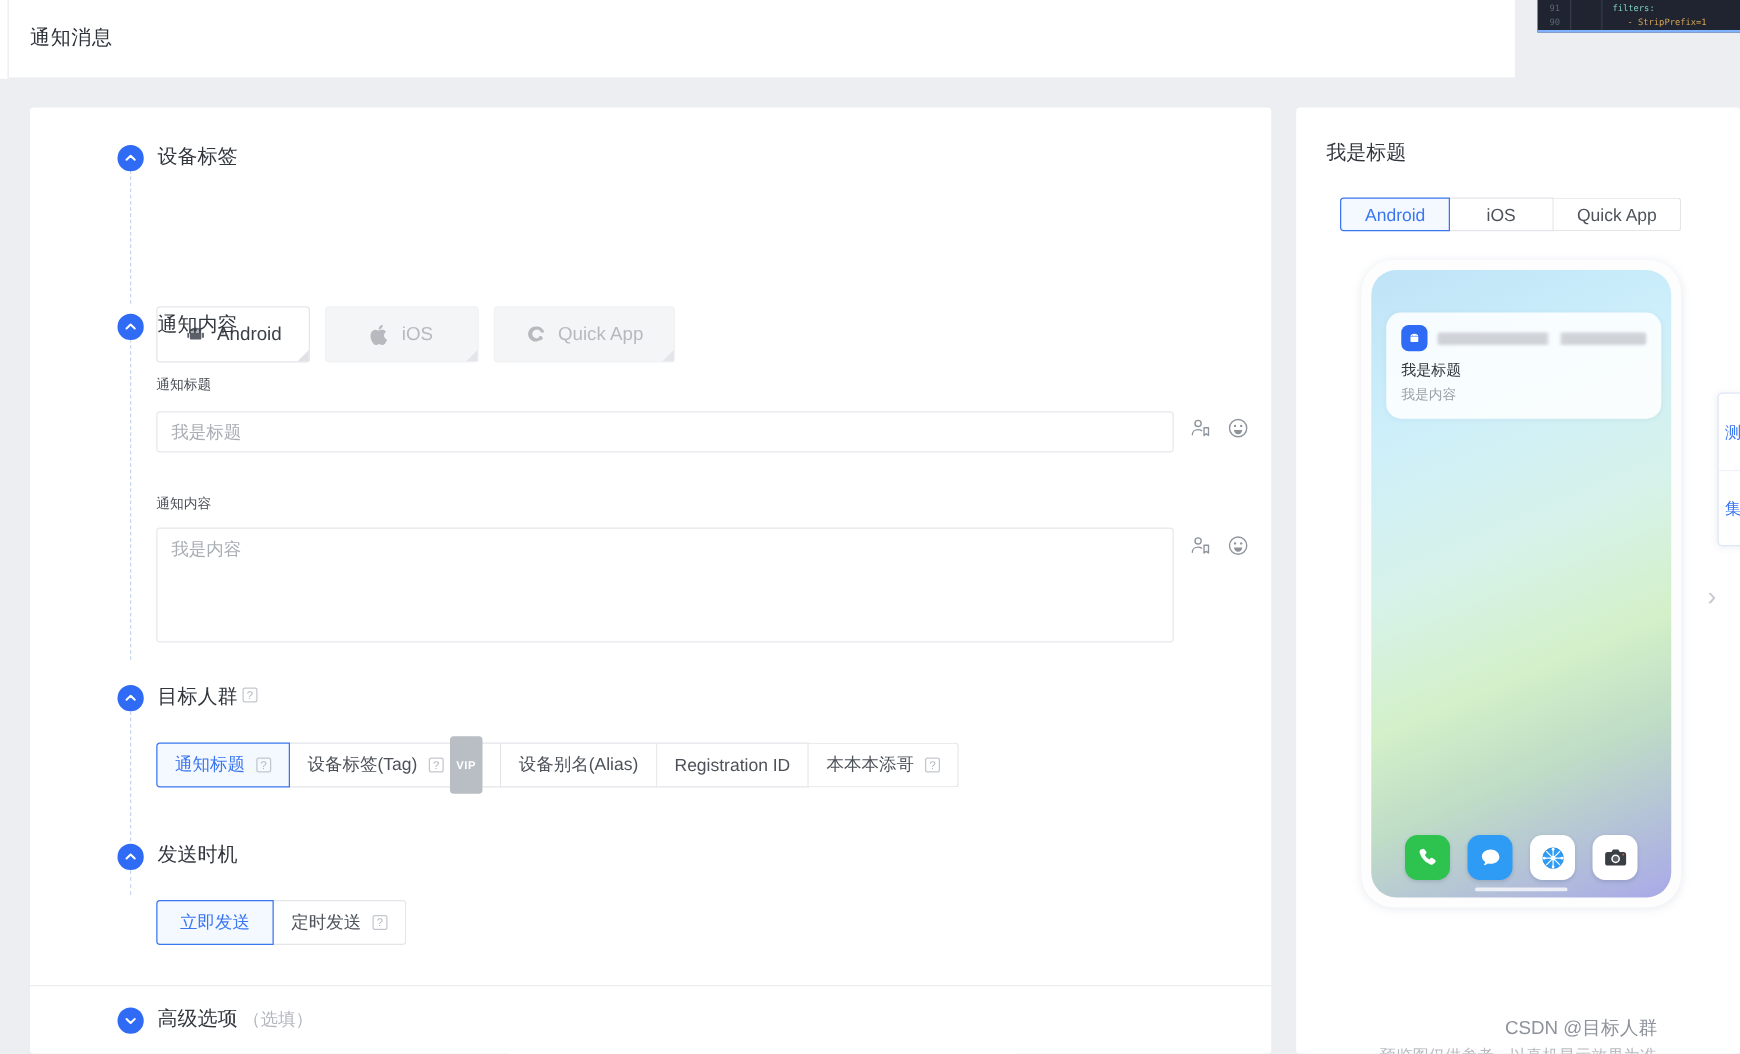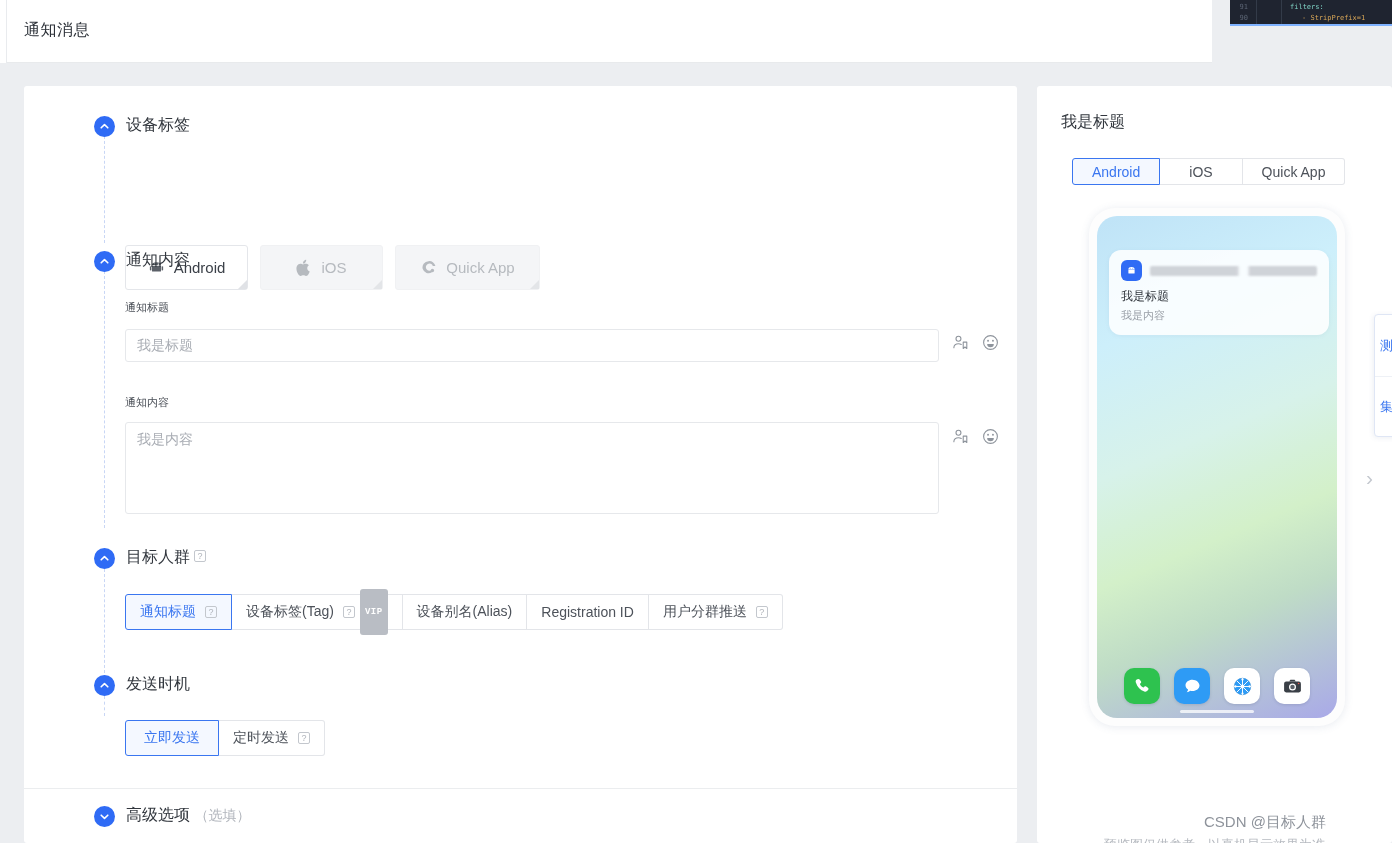--- a/index.html
+++ b/index.html
@@ -100,21 +100,21 @@
     display: flex; align-items: center; justify-content: center; gap: 5px;
     font-size: 14px; color: #4d525a; background: #fff; padding: 0 14px; white-space: nowrap;
   }
   .seg-item:first-child { border-left: 1px solid #e3e5e9; border-radius: 3px 0 0 3px; }
   .seg-item:last-child { border-radius: 0 3px 3px 0; }
   .seg-item.sel {
     color: #3a76f0; border: 1px solid #3a76f0; background: #f4f8ff; position: relative; z-index: 2;
   }
   .vip-badge {
     display: inline-block; background: #b9bdc4; color: #fff; font-size: 9px;
-    padding: 18px 5px; border-radius: 3px; letter-spacing: .5px; font-weight: bold; font-family: Liberation Mono, monospace;
+    padding: 18px 5px; border-radius: 3px; letter-spacing: .5px; font-weight: bold;
   }
 
   
   .right-card {
     position: absolute; left: 1037px; top: 86px; width: 355px; height: 757px;
     background: #ffffff; border-radius: 3px;
   }
   .preview-title { position: absolute; left: 24px; top: 26px; font-size: 16px; color: #32373e; }
   .prev-seg { position: absolute; left: 35px; top: 72px; display: flex; }
   .prev-seg .seg-item { height: 27px; font-size: 14px; padding: 0 19px; }
@@ -314,21 +314,21 @@
           <span class="qmark">?</span>
       </div>
       <div class="seg-item">
         <span>设备标签(Tag)</span>
           <span class="qmark">?</span>
         <span class="vip-badge">VIP</span>
       </div>
       <div class="seg-item">设备别名(Alias)</div>
       <div class="seg-item">Registration ID</div>
       <div class="seg-item">
-        <span>用户分群推送</span>
+        <span>本本本添哥</span>
           <span class="qmark">?</span>
       </div>
     </div>
 
     <div class="sec" style="top:589px">
       <div class="sec-dot">
         <svg width="11" height="11" viewBox="0 0 11 11">
           <path d="M2.2 6.8L5.5 3.6l3.3 3.2" fill="none" stroke="#fff" stroke-width="1.6" stroke-linecap="round" stroke-linejoin="round"></path>
         </svg>
       </div>

